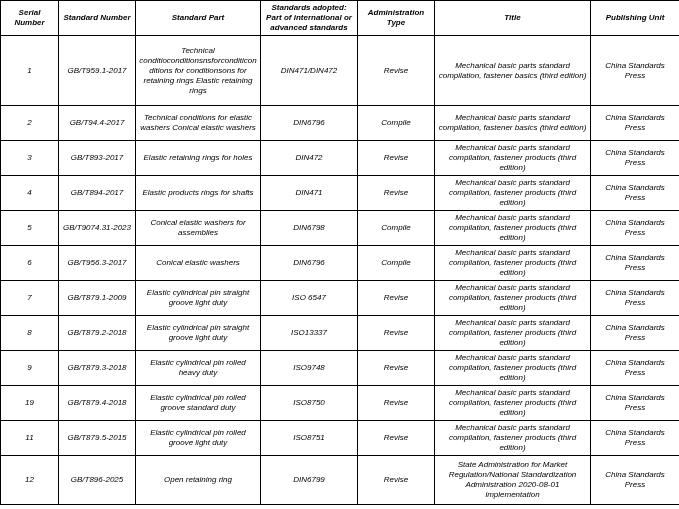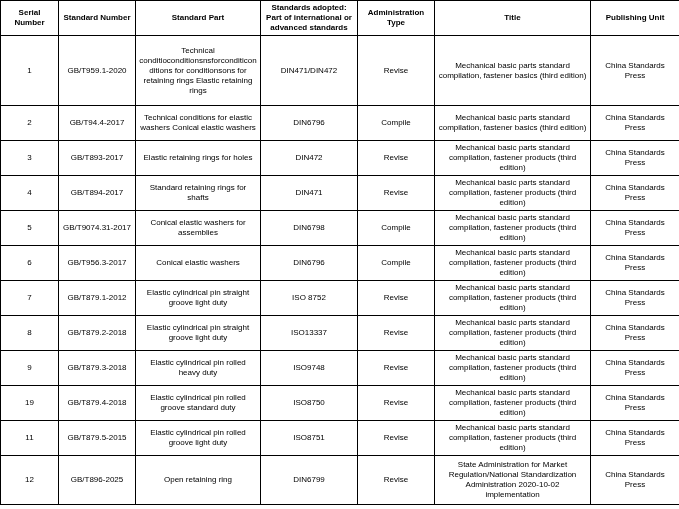--- a/index.html
+++ b/index.html
@@ -7,20 +7,21 @@
     padding: 0;
     background: #ffffff;
     font-family: "Liberation Sans", "DejaVu Sans", sans-serif;
     color: #000000;
   }
   .page {
     width: 679px;
     height: 509px;
     background: #ffffff;
     box-sizing: border-box;
+    font-style: italic;
   }
   table.standards {
     width: 679px;
     border-collapse: collapse;
     table-layout: fixed;
     background: #ffffff;
   }
   table.standards th,
   table.standards td {
     border: 1px solid #000000;
@@ -71,21 +72,21 @@
         <th>Standard Part</th>
         <th>Standards adopted: Part of international or advanced standards</th>
         <th>Administration Type</th>
         <th>Title</th>
         <th>Publishing Unit</th>
       </tr>
     </thead>
     <tbody>
       <tr class="row-tall">
         <td>1</td>
-        <td>GB/T959.1-2020</td>
+        <td>GB/T959.1-2017</td>
         <td>Technical conditioconditionsnsforconditiconditions for conditionsons for retaining rings Elastic retaining rings</td>
         <td>DIN471/DIN472</td>
         <td>Revise</td>
         <td>Mechanical basic parts standard compilation, fastener basics (third edition)</td>
         <td>China Standards Press</td>
       </tr>
       <tr class="row-standard">
         <td>2</td>
         <td>GB/T94.4-2017</td>
         <td>Technical conditions for elastic washers Conical elastic washers</td>
@@ -99,49 +100,49 @@
         <td>GB/T893-2017</td>
         <td>Elastic retaining rings for holes</td>
         <td>DIN472</td>
         <td>Revise</td>
         <td>Mechanical basic parts standard compilation, fastener products (third edition)</td>
         <td>China Standards Press</td>
       </tr>
       <tr class="row-standard">
         <td>4</td>
         <td>GB/T894-2017</td>
-        <td>Standard retaining rings for shafts</td>
+        <td>Elastic products rings for shafts</td>
         <td>DIN471</td>
         <td>Revise</td>
         <td>Mechanical basic parts standard compilation, fastener products (third edition)</td>
         <td>China Standards Press</td>
       </tr>
       <tr class="row-standard">
         <td>5</td>
-        <td>GB/T9074.31-2017</td>
+        <td>GB/T9074.31-2023</td>
         <td>Conical elastic washers for assemblies</td>
         <td>DIN6798</td>
         <td>Compile</td>
         <td>Mechanical basic parts standard compilation, fastener products (third edition)</td>
         <td>China Standards Press</td>
       </tr>
       <tr class="row-standard">
         <td>6</td>
         <td>GB/T956.3-2017</td>
         <td>Conical elastic washers</td>
         <td>DIN6796</td>
         <td>Compile</td>
         <td>Mechanical basic parts standard compilation, fastener products (third edition)</td>
         <td>China Standards Press</td>
       </tr>
       <tr class="row-standard">
         <td>7</td>
-        <td>GB/T879.1-2012</td>
+        <td>GB/T879.1-2009</td>
         <td>Elastic cylindrical pin straight groove light duty</td>
-        <td>ISO 8752</td>
+        <td>ISO 6547</td>
         <td>Revise</td>
         <td>Mechanical basic parts standard compilation, fastener products (third edition)</td>
         <td>China Standards Press</td>
       </tr>
       <tr class="row-standard">
         <td>8</td>
         <td>GB/T879.2-2018</td>
         <td>Elastic cylindrical pin straight groove light duty</td>
         <td>ISO13337</td>
         <td>Revise</td>
@@ -174,18 +175,18 @@
         <td>Revise</td>
         <td>Mechanical basic parts standard compilation, fastener products (third edition)</td>
         <td>China Standards Press</td>
       </tr>
       <tr class="row-last">
         <td>12</td>
         <td>GB/T896-2025</td>
         <td>Open retaining ring</td>
         <td>DIN6799</td>
         <td>Revise</td>
-        <td>State Administration for Market Regulation/National Standardization Administration 2020-10-02 implementation</td>
+        <td>State Administration for Market Regulation/National Standardization Administration 2020-08-01 implementation</td>
         <td>China Standards Press</td>
       </tr>
     </tbody>
   </table>
 </div>
 
 </body></html>

